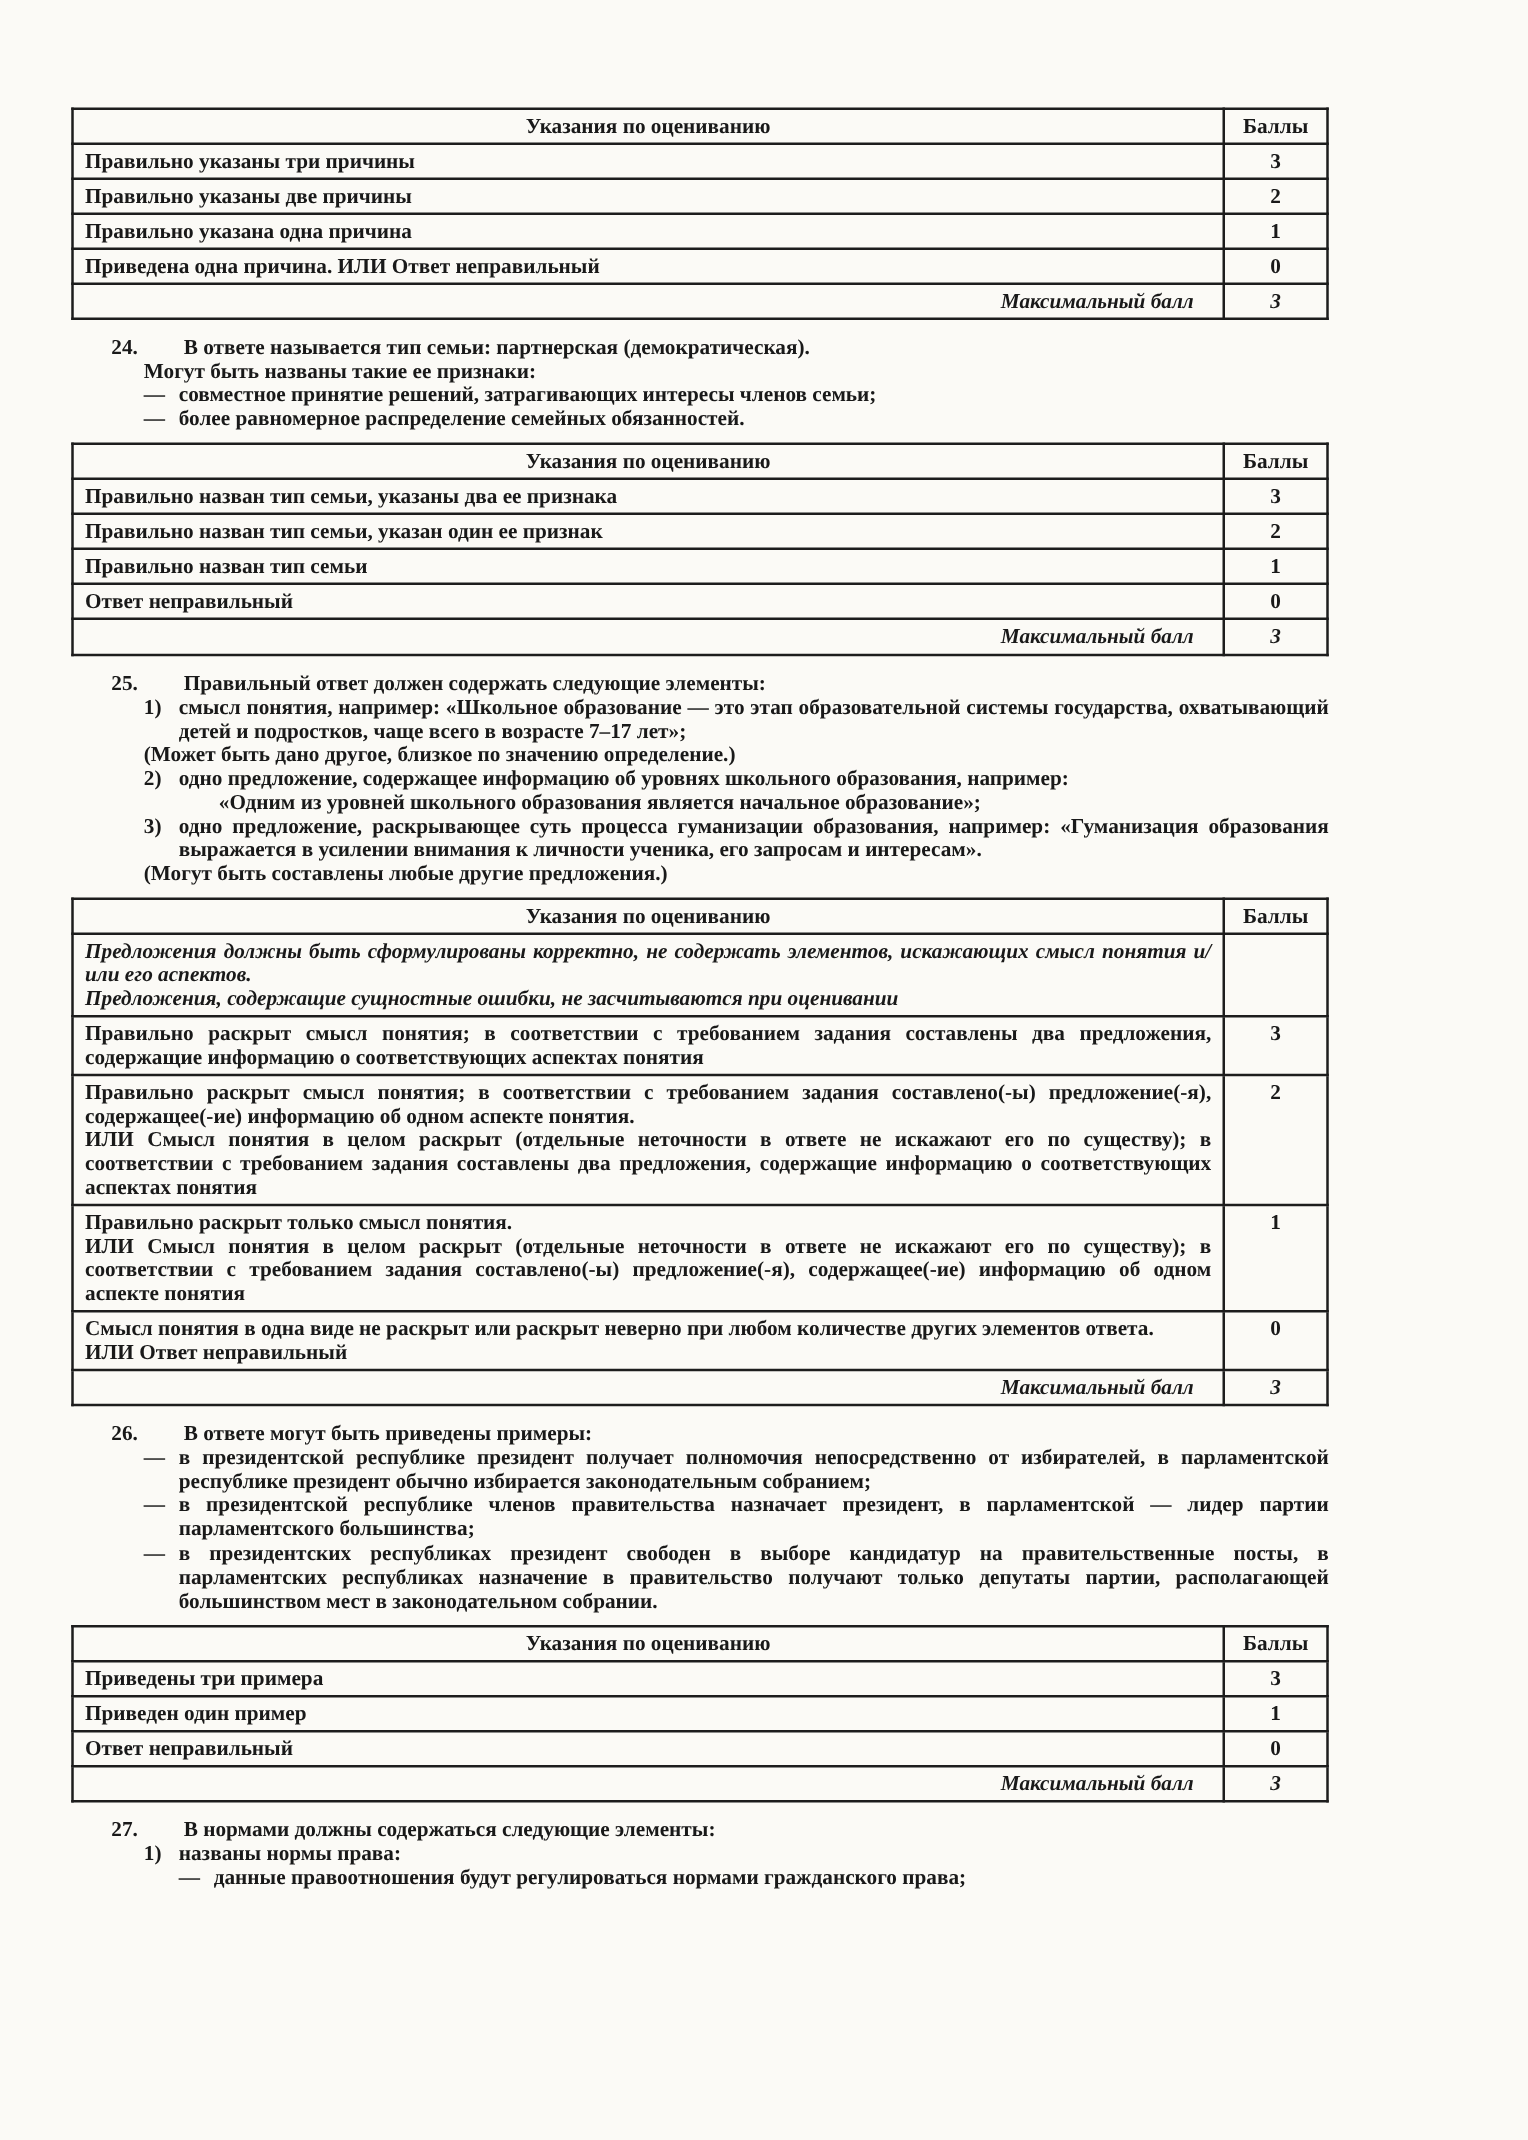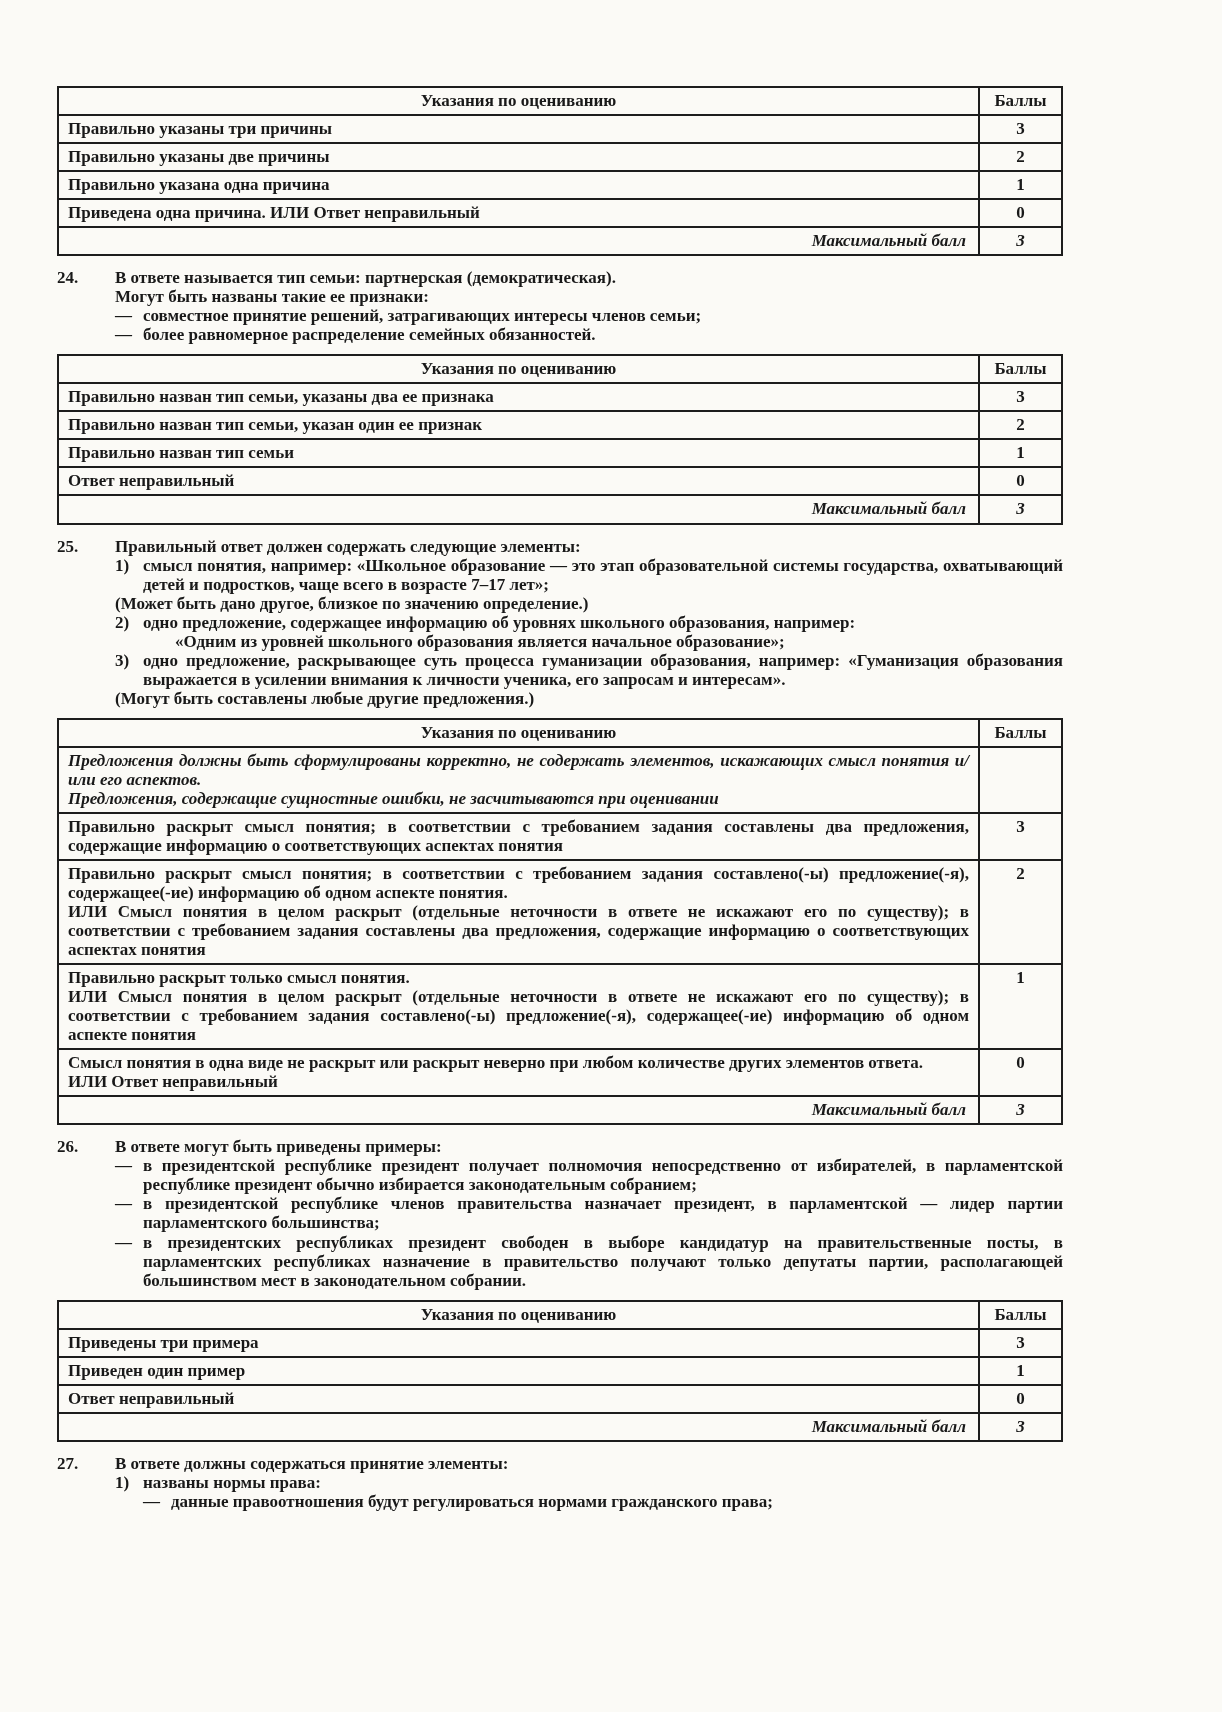--- a/index.html
+++ b/index.html
@@ -22,27 +22,27 @@
   .content > table.rubric:first-child { margin-top:0; }
   table.rubric td {
     border:2px solid #1d1d1d;
     padding:3px 9px 4px 9px;
     vertical-align:top;
   }
   td.score-col { width:83px; text-align:center; }
   tr.header-row td { text-align:center; }
   td.criteria-cell { text-align:justify; }
   td.criteria-cell.plain { text-align:left; }
-  tr.max-row td.max-label { text-align:right; font-style:italic; padding-right:12px; }
+  tr.max-row td.max-label { text-align:right; font-style:italic; padding-right:23px; }
   tr.max-row td.score-col { font-style:italic; }
   .it { font-style:italic; }
   .u { text-underline-offset:2px; }
   .item { margin:12px 0 10px 0; }
   .item-head { display:flex; }
-  .item-num { flex:0 0 58px; }
+  .item-num { flex:0 0 58px;margin-left:32px; }
   .item-lead { flex:1; text-align:justify; }
   .item-body { margin-left:58px; }
   .line { text-align:left; }
   .numbered { display:flex; }
   .nmark { flex:0 0 28px; }
   .ntext { flex:1; text-align:justify; }
   .bullet { display:flex; }
   .dash { flex:0 0 28px; }
   .btext { flex:1; text-align:justify; }
   .example { margin-left:60px; }
@@ -252,21 +252,21 @@
         <tr class="max-row">
           <td class="criteria-cell max-label">Максимальный балл</td>
           <td class="score-col">3</td>
         </tr>
       </tbody>
     </table>
 
     <div class="item">
       <div class="item-head">
         <span class="item-num">27.</span>
-        <div class="item-lead">В ответе должны содержаться принятие элементы:</div>
+        <div class="item-lead">В нормами должны содержаться следующие элементы:</div>
       </div>
       <div class="item-body">
         <div class="numbered">
           <span class="nmark">1)</span>
           <div class="ntext">названы нормы права:</div>
         </div>
         <div class="sub">
           <div class="bullet">
             <span class="dash">—</span>
             <div class="btext">данные правоотношения будут регулироваться нормами гражданского права;</div>

